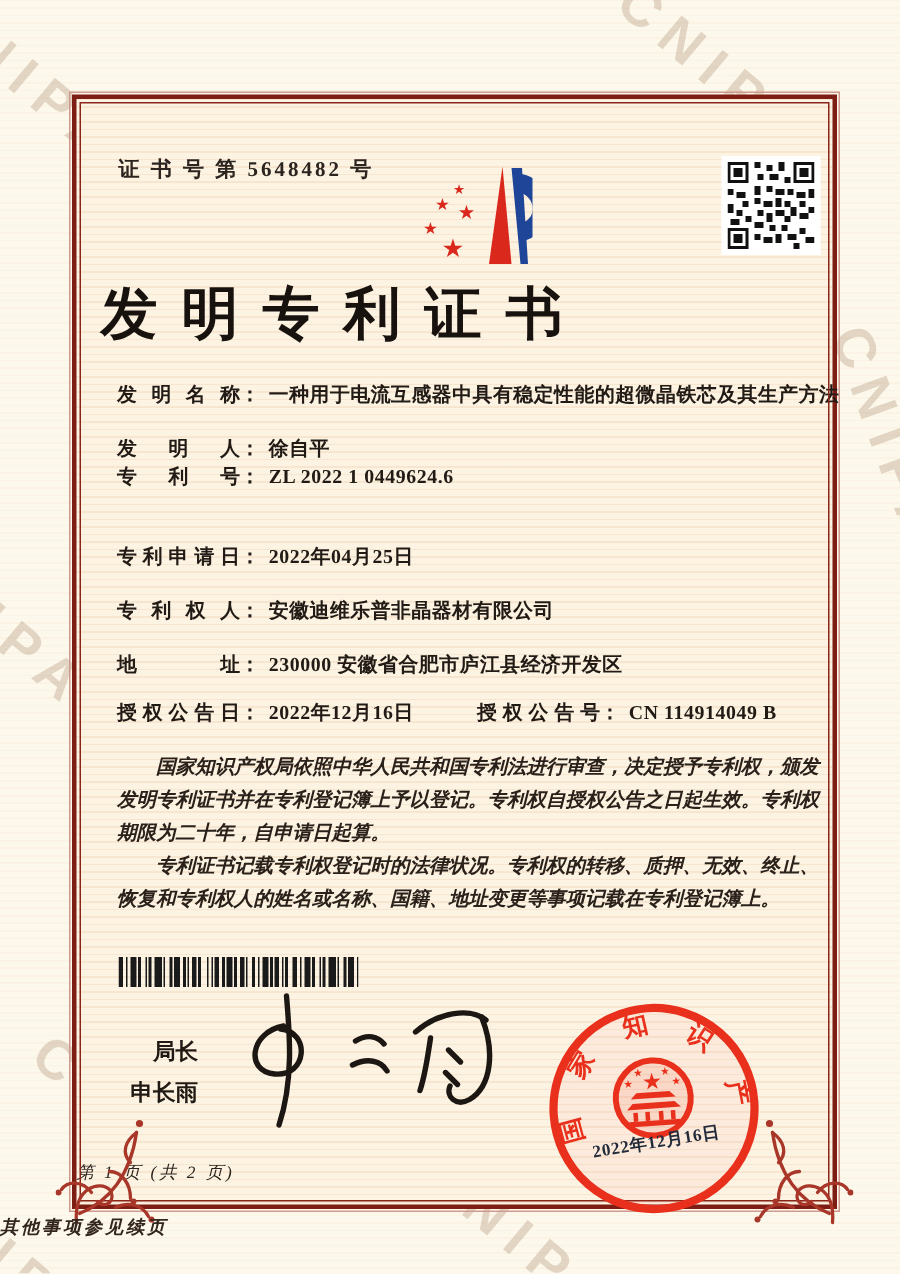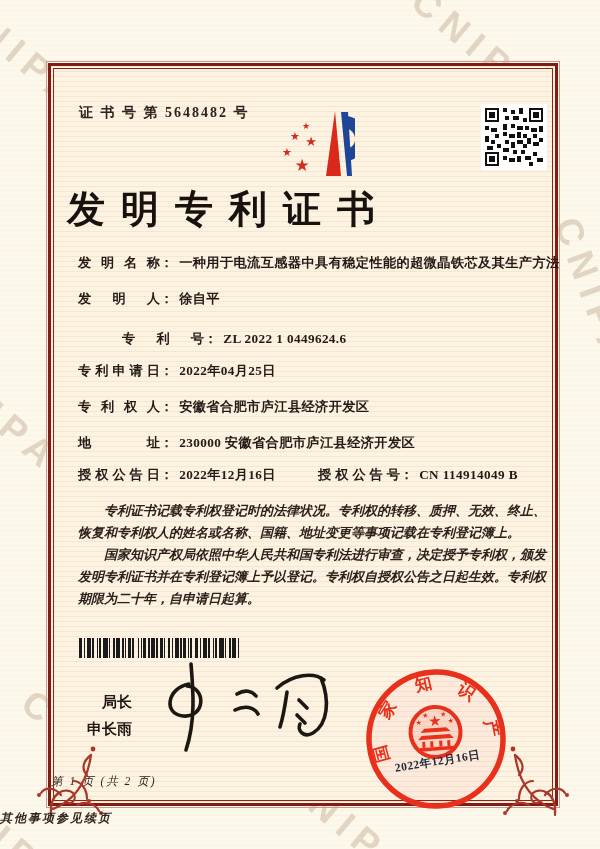--- a/index.html
+++ b/index.html
@@ -220,45 +220,45 @@
 
     <div class="title">发明专利证书</div>
 
     <div class="fields">
       <div class="row" style="top:0px;">
         <span class="lab">发明名称</span><span class="sep">：</span><span class="val">一种用于电流互感器中具有稳定性能的超微晶铁芯及其生产方法</span>
       </div>
       <div class="row" style="top:36px;">
         <span class="lab">发明人</span><span class="sep">：</span><span class="val">徐自平</span>
       </div>
-      <div class="row" style="top:76px;margin-left:44px;">
+      <div class="row" style="top:55px;">
         <span class="lab">专利号</span><span class="sep">：</span><span class="val">ZL 2022 1 0449624.6</span>
       </div>
       <div class="row" style="top:108px;">
         <span class="lab">专利申请日</span><span class="sep">：</span><span class="val">2022年04月25日</span>
       </div>
       <div class="row" style="top:144px;">
-        <span class="lab">专利权人</span><span class="sep">：</span><span class="val">安徽省合肥市庐江县经济开发区</span>
+        <span class="lab">专利权人</span><span class="sep">：</span><span class="val">安徽迪维乐普非晶器材有限公司</span>
       </div>
       <div class="row" style="top:180px;">
         <span class="lab">地址</span><span class="sep">：</span><span class="val">230000 安徽省合肥市庐江县经济开发区</span>
       </div>
       <div class="row" style="top:212px;">
         <span>
           <span class="lab">授权公告日</span><span class="sep">：</span><span class="val">2022年12月16日</span>
         </span>
         <span class="grant2">
           <span class="lab">授权公告号</span><span class="sep">：</span><span class="val">CN 114914049 B</span>
         </span>
       </div>
     </div>
 
     <div class="legal">
+      <p>国家知识产权局依照中华人民共和国专利法进行审查，决定授予专利权，颁发发明专利证书并在专利登记簿上予以登记。专利权自授权公告之日起生效。专利权期限为二十年，自申请日起算。</p>
       <p>专利证书记载专利权登记时的法律状况。专利权的转移、质押、无效、终止、恢复和专利权人的姓名或名称、国籍、地址变更等事项记载在专利登记簿上。</p>
-      <p>国家知识产权局依照中华人民共和国专利法进行审查，决定授予专利权，颁发发明专利证书并在专利登记簿上予以登记。专利权自授权公告之日起生效。专利权期限为二十年，自申请日起算。</p>
     </div>
 
     <svg class="barcode" width="160" height="20" viewBox="0 0 160 20">
       <path d="M0,10 H160" stroke="#1a1a1a" stroke-width="20" stroke-dasharray="3 2 1 2 4 1 2 3 1 1 2 2 5 1 1 3 2 1 4 2 2 1 1 2 3 1 2 4 1 2 1 1 3 2 2 1 4 1 2 2 3 1 1 3 2 2 1 2 4 1 2 1 3 2 1 1 2 3"></path>
     </svg>
 
     <div class="officer">
       <div>局长</div>
       <div>申长雨</div>
     </div>

